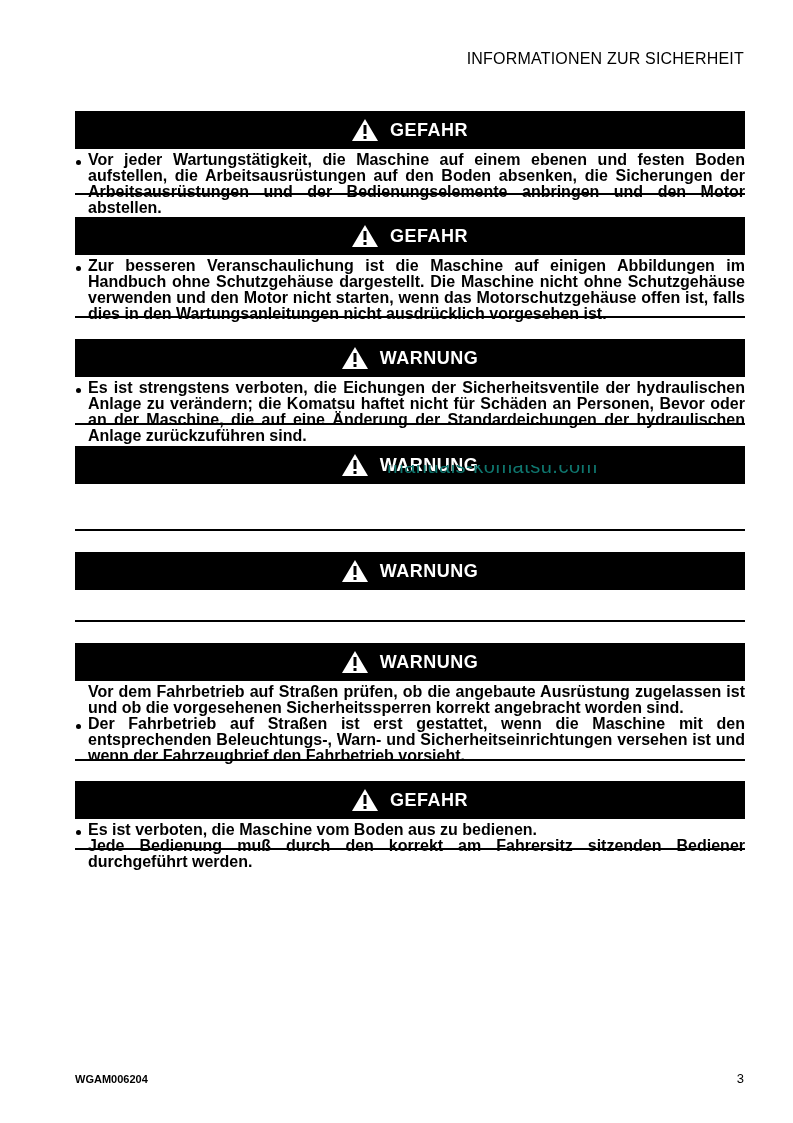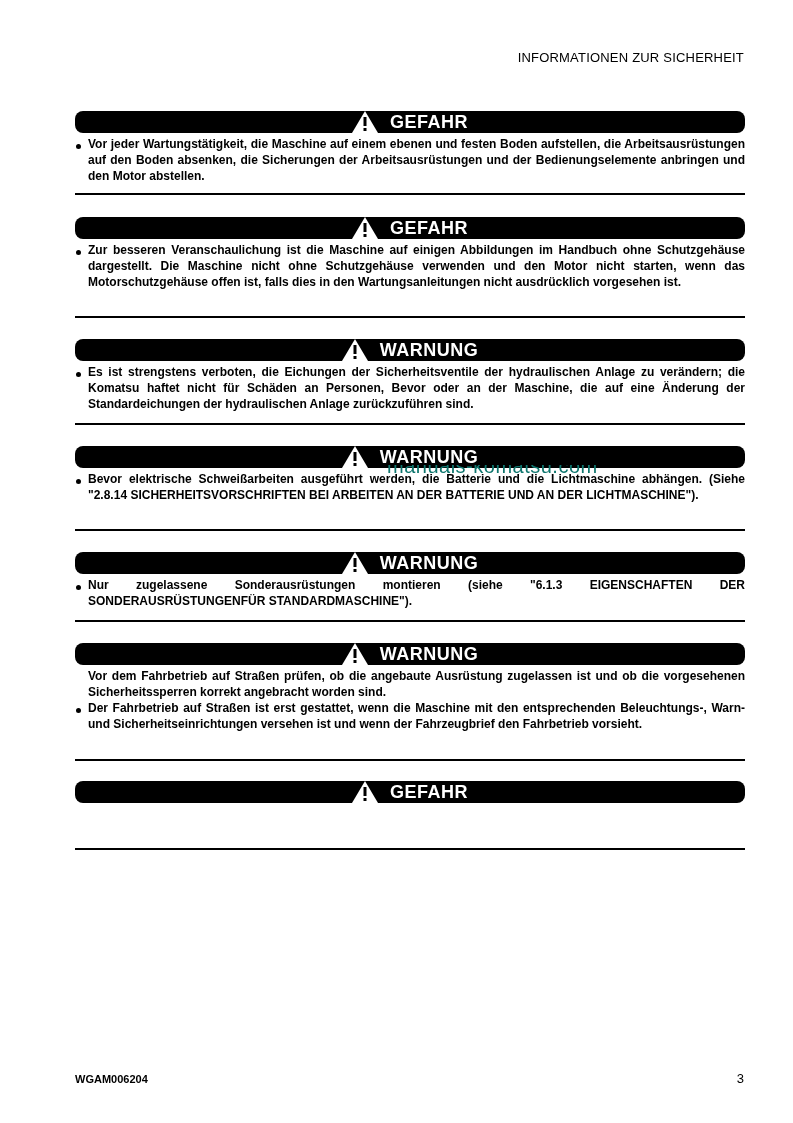--- a/index.html
+++ b/index.html
@@ -2,36 +2,36 @@
 <html><head>
   <meta charset="utf-8">
   <style>
     html, body { margin: 0; padding: 0; background: #ffffff; }
     body {
       width: 793px; height: 1123px; position: relative; overflow: hidden;
       font-family: "Liberation Sans", sans-serif; color: #000;
     }
     .page-header {
       position: absolute; top: 50px; right: 49px;
-      font-size: 13px; letter-spacing: 0.2px;
+      font-size: 16px; letter-spacing: 0.2px;
     }
     .notice {
       position: absolute; left: 75px; width: 670px;
     }
     .notice-bar {
-      height: 22px; background: #000; color: #fff;
-      display: flex; align-items: center; justify-content: center; border-radius: 8px;
+      height: 38px; background: #000; color: #fff;
+      display: flex; align-items: center; justify-content: center;
     }
     .notice-bar svg { width: 26px; height: 22px; margin-right: 12px; }
     .notice-title {
       font-weight: bold; font-size: 18px; letter-spacing: 0.5px;
     }
     .notice-body {
       padding-top: 3px;
-      font-size: 12px; font-weight: bold; line-height: 16px;
+      font-size: 16px; font-weight: bold; line-height: 16px;
       text-align: justify;
     }
     .para { position: relative; padding-left: 13px; }
     .para.bullet::before {
       content: ""; position: absolute; left: 1px; top: 8px;
       width: 5px; height: 5px; border-radius: 50%; background: #000;
     }
     .rule {
       position: absolute; left: 75px; width: 670px; height: 2px; background: #000;
     }
@@ -100,39 +100,33 @@
 
 <div class="notice" style="top:446px;">
   <div class="notice-bar">
     <svg viewBox="0 0 26 22">
         <polygon points="13,0 26,22 0,22" fill="#fff"></polygon>
         <rect x="11.5" y="6" width="3" height="9" fill="#000"></rect>
         <rect x="11.5" y="17" width="3" height="3" fill="#000"></rect>
       </svg>
     <span class="notice-title">WARNUNG</span>
   </div>
-  <div class="notice-body">
-    <div class="para bullet">Bevor elektrische Schweißarbeiten ausgeführt werden, die Batterie und die Lichtmaschine abhängen. (Siehe "2.8.14 SICHERHEITSVORSCHRIFTEN BEI ARBEITEN AN DER BATTERIE UND AN DER LICHTMASCHINE").</div>
-  </div>
 </div>
 <div class="rule" style="top:529px;"></div>
 
 <div class="watermark">manuals-komatsu.com</div>
 
 <div class="notice" style="top:552px;">
   <div class="notice-bar">
     <svg viewBox="0 0 26 22">
         <polygon points="13,0 26,22 0,22" fill="#fff"></polygon>
         <rect x="11.5" y="6" width="3" height="9" fill="#000"></rect>
         <rect x="11.5" y="17" width="3" height="3" fill="#000"></rect>
       </svg>
     <span class="notice-title">WARNUNG</span>
-  </div>
-  <div class="notice-body">
-    <div class="para bullet">Nur zugelassene Sonderausrüstungen montieren (siehe "6.1.3 EIGENSCHAFTEN DER SONDERAUSRÜSTUNGENFÜR STANDARDMASCHINE").</div>
   </div>
 </div>
 <div class="rule" style="top:620px;"></div>
 
 <div class="notice" style="top:643px;">
   <div class="notice-bar">
     <svg viewBox="0 0 26 22">
         <polygon points="13,0 26,22 0,22" fill="#fff"></polygon>
         <rect x="11.5" y="6" width="3" height="9" fill="#000"></rect>
         <rect x="11.5" y="17" width="3" height="3" fill="#000"></rect>
@@ -148,17 +142,21 @@
 
 <div class="notice" style="top:781px;">
   <div class="notice-bar">
     <svg viewBox="0 0 26 22">
         <polygon points="13,0 26,22 0,22" fill="#fff"></polygon>
         <rect x="11.5" y="6" width="3" height="9" fill="#000"></rect>
         <rect x="11.5" y="17" width="3" height="3" fill="#000"></rect>
       </svg>
     <span class="notice-title">GEFAHR</span>
   </div>
+  <div class="notice-body">
+    <div class="para bullet">Es ist verboten, die Maschine vom Boden aus zu bedienen.</div>
+    <div class="para">Jede Bedienung muß durch den korrekt am Fahrersitz sitzenden Bediener durchgeführt werden.</div>
+  </div>
 </div>
 <div class="rule" style="top:848px;"></div>
 
 <div class="footer-left">WGAM006204</div>
 <div class="footer-right">3</div>
 
 </body></html>

